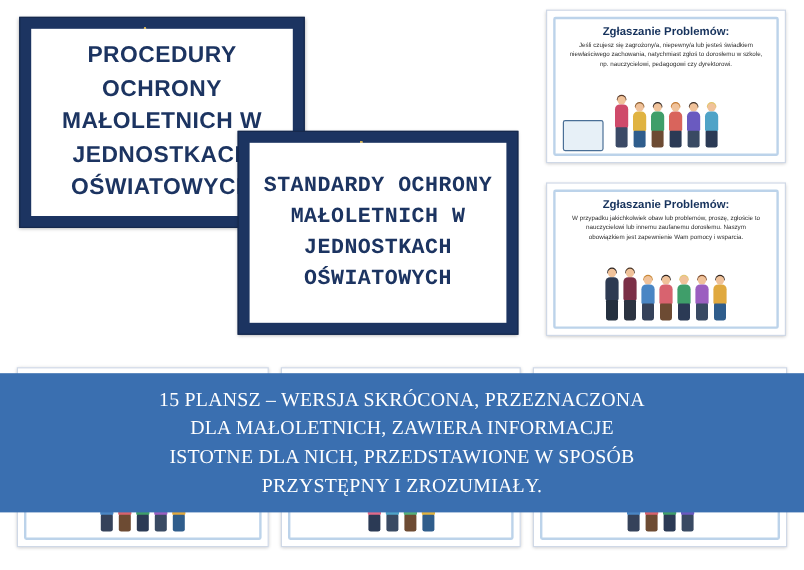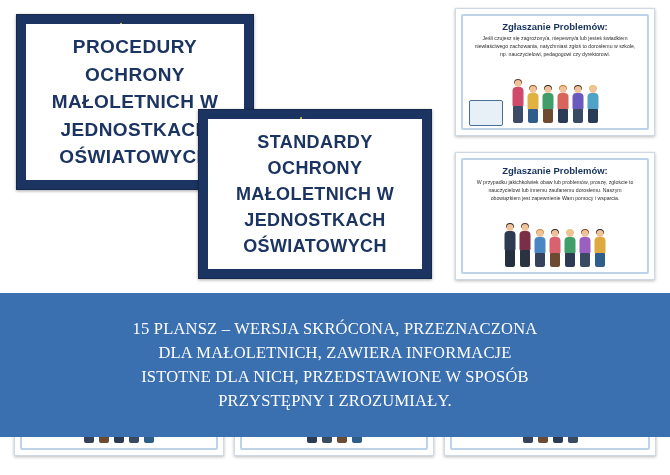--- a/index.html
+++ b/index.html
@@ -52,21 +52,21 @@
     text-align: center;
     letter-spacing: .4px;
     line-height: 1.45;
   }
 
   
   #card-procedury { left: 16px; top: 14px; width: 238px; height: 176px; }
   #card-procedury .title-text { font-size: 19px; }
 
   
-  #card-standardy { left: 198px; top: 109px; width: 234px; height: 170px; z-index: 4; }
+  #card-standardy { left: 198px; top: 109px; width: 234px; height: 170px; z-index: 4; font-family: Liberation Mono, monospace; }
   #card-standardy .title-text { font-size: 18px; }
 
   
   .content-card {
     position: absolute;
     background: #ffffff;
     border: 1px solid #cfd8e6;
     box-shadow: 0 1px 3px rgba(0,0,0,.28);
     overflow: hidden;
   }
@@ -149,22 +149,22 @@
   #card-zgl2 { left: 455px; top: 152px; width: 200px; height: 128px; }
 
   
   #card-b1 { left: 14px; top: 306px; width: 210px; height: 150px; }
   #card-b2 { left: 234px; top: 306px; width: 200px; height: 150px; }
   #card-b3 { left: 444px; top: 306px; width: 212px; height: 150px; }
 
   
   #overlay {
     position: absolute;
-    left: 0; top: 293px;
-    width: 670px; height: 144px;
+    left: 0; top: 311px;
+    width: 670px; height: 116px;
     background: #3a6fb0;
     display: flex; align-items: center; justify-content: center;
     z-index: 20;
   }
   #overlay-text {
     font-family: "Liberation Serif", serif;
     color: #ffffff;
     font-size: 16.5px;
     line-height: 1.45;
     text-align: center;

